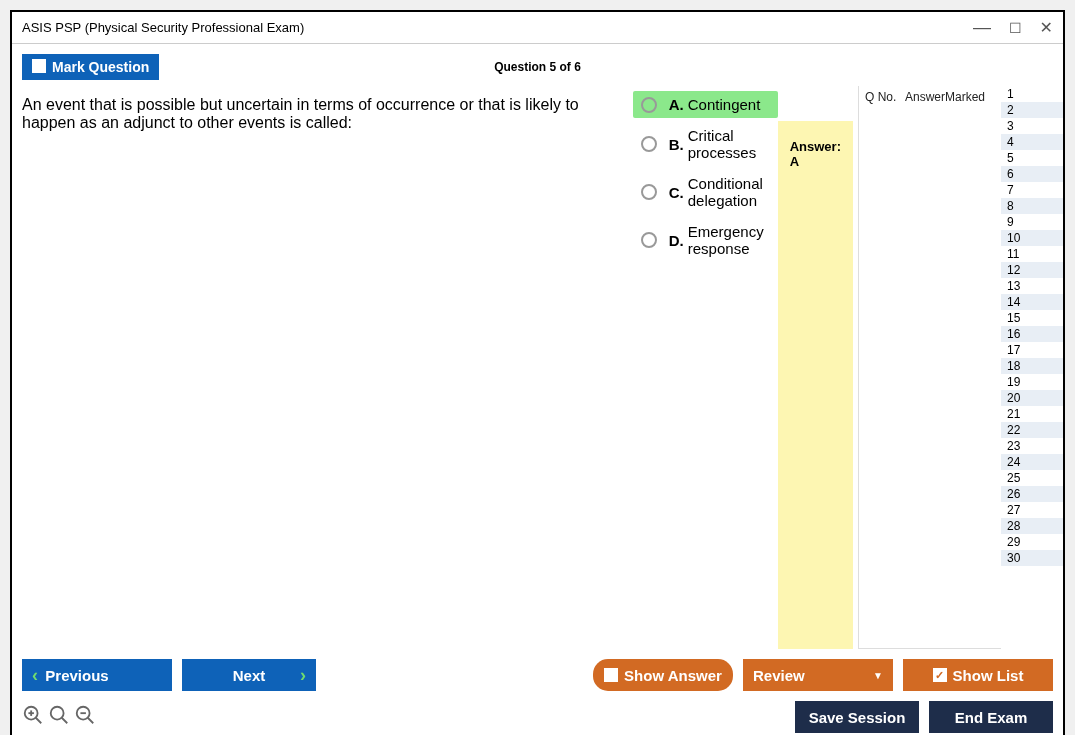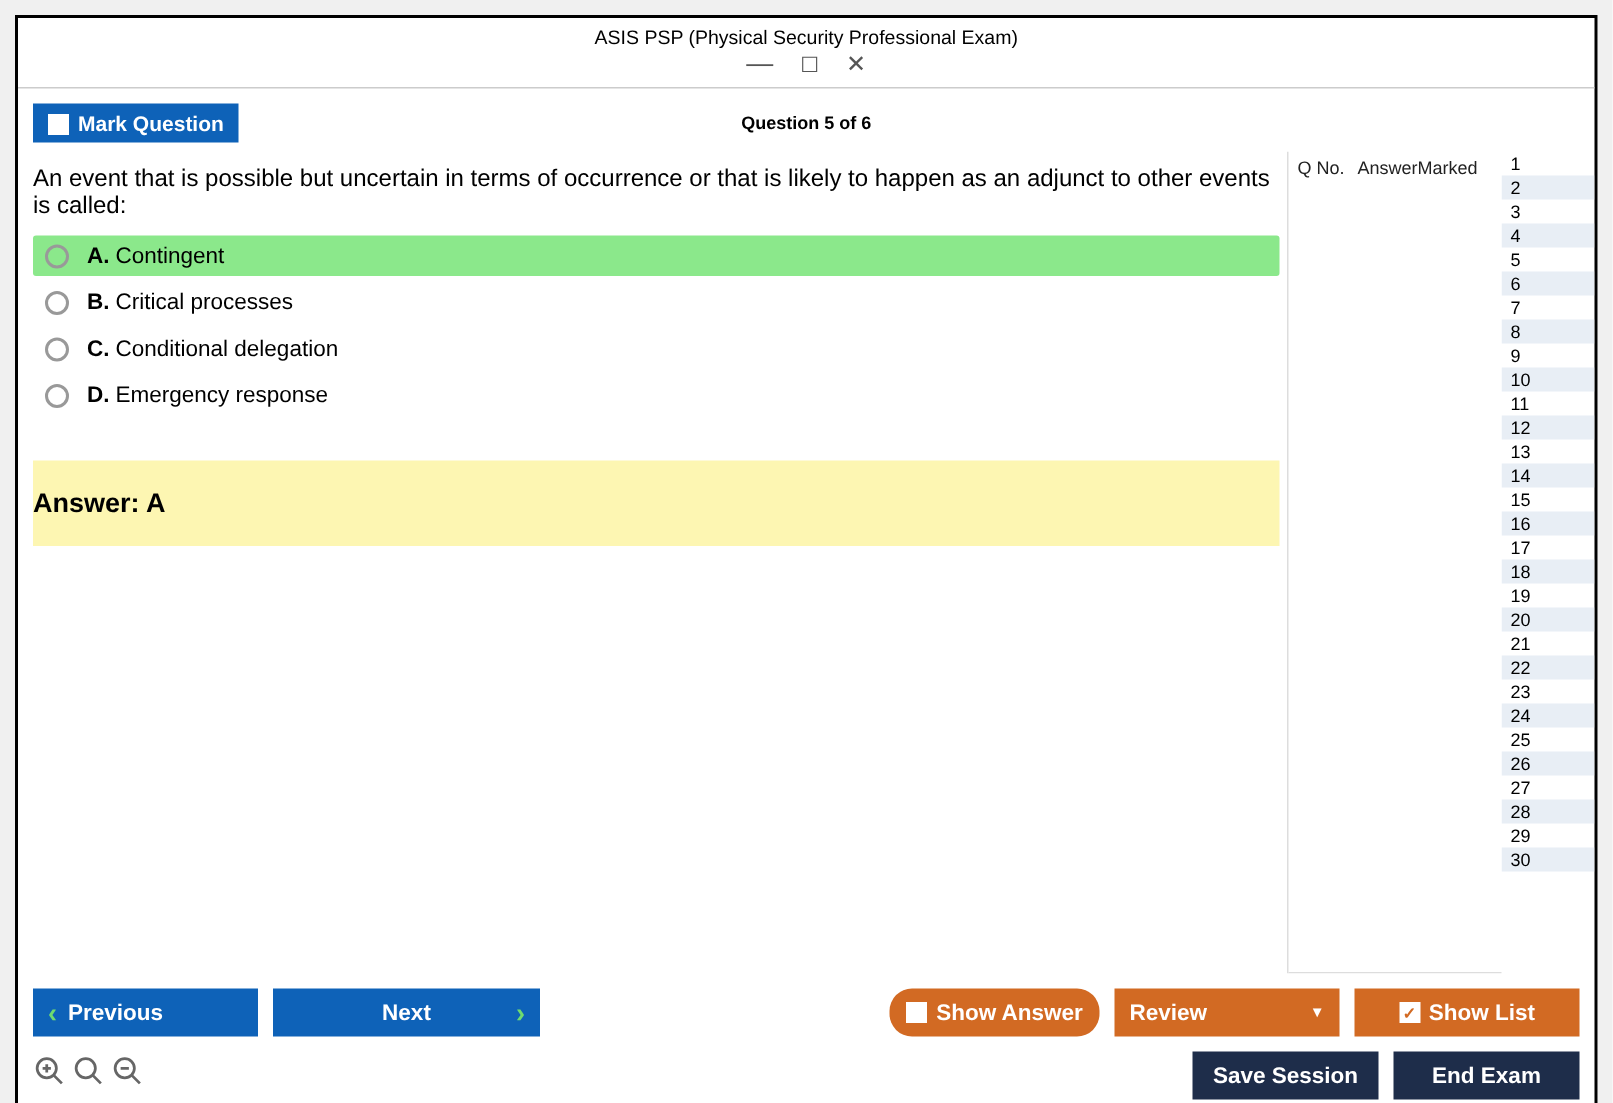--- a/index.html
+++ b/index.html
@@ -1,52 +1,52 @@
 <!DOCTYPE html>
 <html><head>
   <meta charset="utf-8">
   <style>
     * { box-sizing: border-box; margin: 0; padding: 0; }
     body { font-family: Arial, sans-serif; background: #f0f0f0; display: flex; justify-content: center; padding: 10px; }
     .window { width: 1075px; height: 735px; background: #fff; border: 2px solid #000; display: flex; flex-direction: column; }
-    .titlebar { display: flex; justify-content: space-between; align-items: center; padding: 5px 10px; border-bottom: 1px solid #ccc; flex-direction: column; }
+    .titlebar { display: flex; justify-content: space-between; align-items: center; padding: 5px 10px; border-bottom: 1px solid #ccc; }
     .titlebar-title { font-size: 13px; color: #000; }
     .win-controls { display: flex; gap: 18px; align-items: center; color: #555; }
     .win-controls span { cursor: default; font-family: Arial, sans-serif; }
     .topbar { display: flex; align-items: center; padding: 10px 10px 6px 10px; position: relative; }
-    .mark-btn { background: #0e62b8; color: #fff; border: none; padding: 5px 10px; font-size: 14px; font-weight: bold; display: flex; align-items: flex-end; gap: 6px; cursor: pointer; }
+    .mark-btn { background: #0e62b8; color: #fff; border: none; padding: 5px 10px; font-size: 14px; font-weight: bold; display: flex; align-items: flex-start; gap: 6px; cursor: pointer; }
     .mark-btn .chk { width: 14px; height: 14px; background: #fff; display: inline-block; }
     .qheader { position: absolute; left: 0; right: 0; text-align: center; font-weight: bold; font-size: 12px; pointer-events: none; }
     .main-area { flex: 1; display: flex; overflow: hidden; }
-    .qpane { flex: 1; display: flex; flex-direction: column; padding: 5px 5px 0 10px; }
+    .qpane { flex: 1; display: flex; flex-direction: row; padding: 5px 5px 0 10px; }
     .qtext { font-size: 16px; margin: 5px 0 10px 0; }
     .options { display: flex; flex-direction: column; gap: 4px; }
     .opt { display: flex; align-items: center; padding: 5px 8px; font-size: 15px; border-radius: 2px; cursor: pointer; }
     .opt.selected { background: #8be88b; }
     .radio { width: 16px; height: 16px; border: 2px solid #999; border-radius: 50%; margin-right: 12px; flex-shrink: 0; }
     .opt .letter { font-weight: bold; margin-right: 4px; }
-    .answer-box { background: #fdf6b2; padding: 18px 0; margin-top: 30px; font-size: 18px; font-weight: bold; }
+    .answer-box { background: #fdf6b2; padding: 18px 12px; margin-top: 30px; font-size: 13px; font-weight: bold; }
     .listpane { width: 205px; display: flex; flex-direction: row; border-left: 1px solid #ddd; }
     .list-head { display: flex; font-size: 12px; padding: 4px 6px 4px 6px; color: #222; border-bottom: 1px solid #ddd; }
     .list-head .c1 { width: 40px; }
     .list-head .c2 { flex: 1; }
     .list-head .c3 { width: 50px; text-align: left; }
     .list-body { flex: 1; overflow-y: scroll; font-size: 12px; }
     .list-row { display: flex; padding: 1px 6px; }
     .list-row:nth-child(even) { background: #e8eef5; }
     .list-row .c1 { width: 40px; }
     .footer { padding: 10px; display: flex; flex-direction: column; gap: 10px; }
     .footer-row { display: flex; gap: 10px; align-items: center; }
     .btn { border: none; color: #fff; font-size: 15px; font-weight: bold; height: 32px; display: flex; align-items: center; justify-content: center; gap: 6px; cursor: pointer; }
     .btn-blue { background: #0e62b8; }
     .btn-orange { background: #d26a23; }
     .btn-dark { background: #1e2d4a; }
     .btn-prev { width: 150px; padding-right: 40px; position: relative; }
     .btn-prev .arrow { position: absolute; left: 10px; color: #6fdb6f; font-size: 18px; }
-    .btn-next { width: 178px; position: relative; text-align: center; }
+    .btn-next { width: 134px; position: relative; text-align: center; }
     .btn-next .arrow { position: absolute; right: 10px; color: #6fdb6f; font-size: 18px; }
     .btn-show { width: 140px; border-radius: 15px; }
     .btn-show .chk { width: 14px; height: 14px; background: #fff; }
     .btn-review { width: 150px; justify-content: space-between; padding: 0 10px; }
     .btn-review .drop { font-size: 10px; }
     .btn-list { width: 150px; }
     .btn-list .chk { width: 14px; height: 14px; background: #fff; color: #d26a23; display: flex; align-items: center; justify-content: center; font-size: 11px; font-weight: bold; }
     .btn-save, .btn-end { width: 124px; }
     .spacer { flex: 1; }
     .zoom-icons { display: flex; gap: 4px; color: #666; font-size: 20px; }

